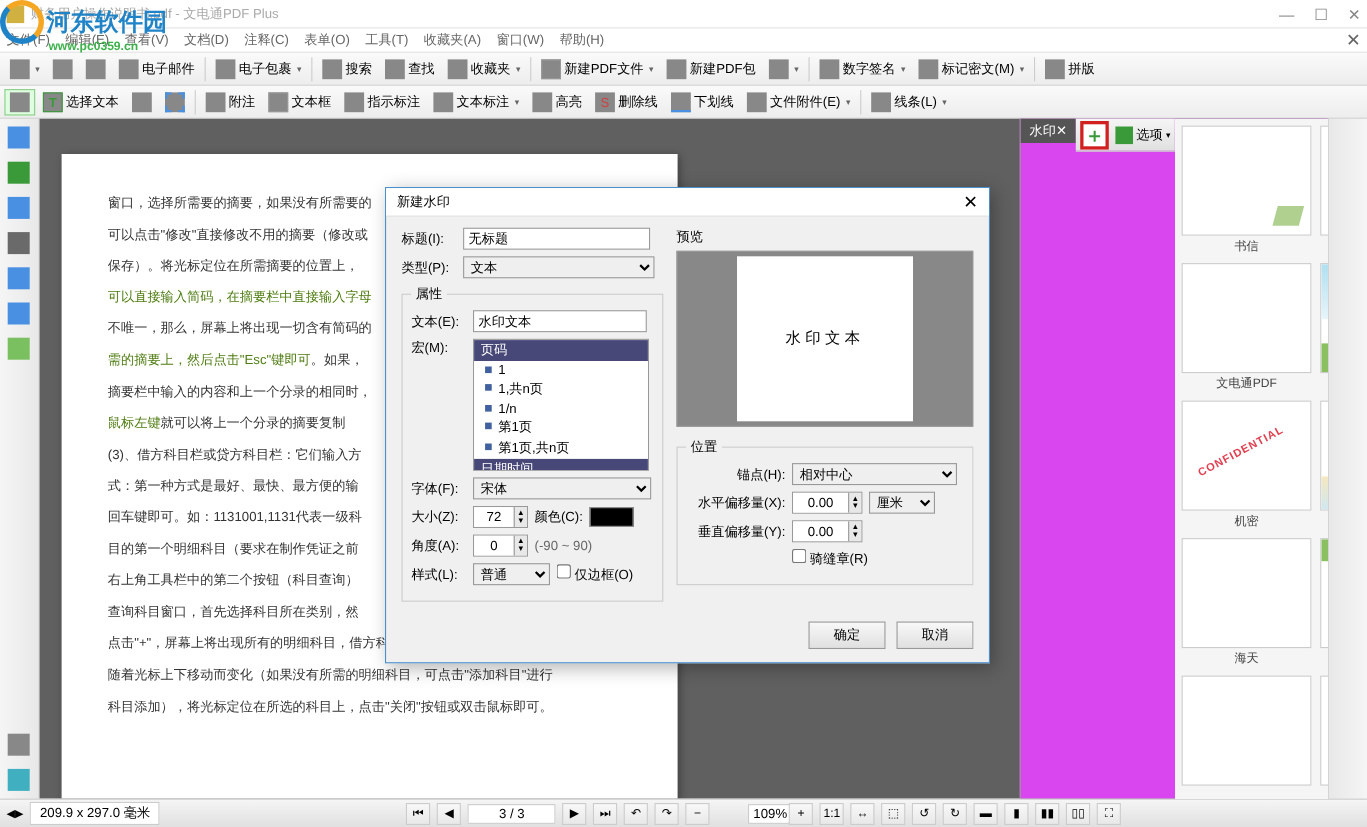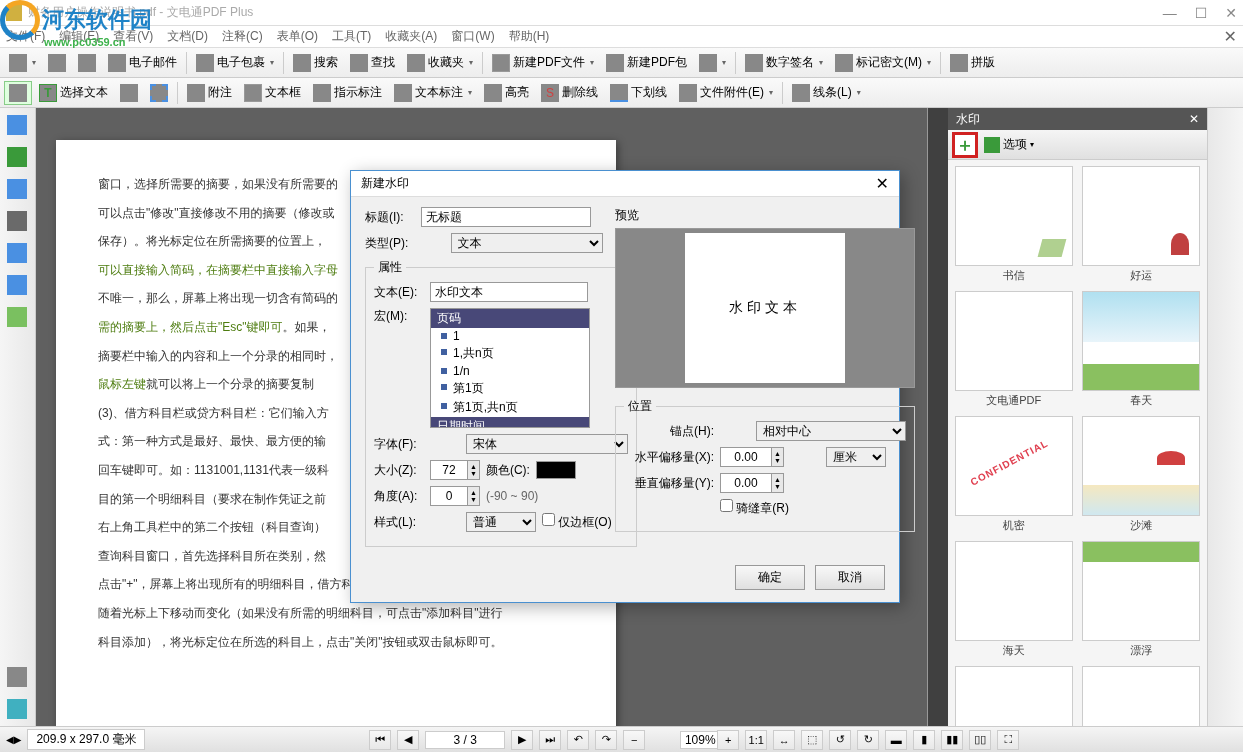--- a/index.html
+++ b/index.html
@@ -86,21 +86,21 @@
 .ic-pic { background: #e8d090; }
 
 
 .doc-wrap { position: absolute; left: 36px; top: 108px; right: 36px; bottom: 26px; display: flex; }
 .doc-scroll { flex: 1; background: #606060; position: relative; overflow: hidden; }
 .doc-page { position: absolute; left: 20px; top: 32px; width: 560px; height: 680px; background: #fff; padding: 30px 42px; box-shadow: 2px 2px 8px rgba(0,0,0,0.4); }
 .doc-page p { line-height: 2.2; font-size: 13px; color: #333; }
 .doc-page p .red { color: #4d7c0f; }
 
 
-.panel-r { position: absolute; right: 36px; top: 108px; width: 280px; bottom: 26px; background: #404040; border-left: 1px solid #999; display: flex; flex-direction: column; padding-left: 20px; }
+.panel-r { position: absolute; right: 36px; top: 108px; width: 280px; bottom: 26px; background: #d946ef; border-left: 1px solid #999; display: flex; flex-direction: row; }
 .panel-r .hdr { height: 22px; background: #555; color: #fff; display: flex; align-items: center; padding: 0 8px; font-size: 12px; }
 .panel-r .hdr .x { margin-left: auto; cursor: pointer; }
 .panel-r .tools { height: 30px; background: linear-gradient(#f5f5f5,#e0e0e0); display: flex; align-items: center; padding: 4px; gap: 6px; border-bottom: 1px solid #ccc; }
 .panel-r .add-btn { width: 26px; height: 26px; border: 3px solid #d02020; display: flex; align-items: center; justify-content: center; background: #fff; }
 .panel-r .add-btn .plus { color: #3a9a3a; font-size: 18px; font-weight: bold; }
 .panel-r .opts { display: flex; align-items: center; gap: 3px; cursor: pointer; }
 .panel-r .opts .ic { width: 16px; height: 16px; background: #3a9a3a; }
 .panel-r .grid { flex: 1; overflow: auto; padding: 6px; background: #f5f5f5; display: grid; grid-template-columns: 1fr 1fr; gap: 8px; align-content: start; }
 .panel-r .thumb { display: flex; flex-direction: column; align-items: center; cursor: pointer; }
 .panel-r .thumb .img { width: 118px; height: 100px; background: #fff; border: 1px solid #ccc; position: relative; overflow: hidden; }
@@ -133,21 +133,21 @@
 
 .dialog { position: absolute; left: 350px; top: 170px; width: 550px; background: #f0f0f0; border: 1px solid #4a90d0; box-shadow: 4px 4px 16px rgba(0,0,0,0.3); z-index: 100; }
 .dialog .dlgtitle { height: 26px; background: #fff; display: flex; align-items: center; padding: 0 10px; border-bottom: 1px solid #ddd; }
 .dialog .dlgtitle .x { margin-left: auto; font-size: 16px; cursor: pointer; }
 .dialog .body { padding: 10px 14px; display: flex; gap: 12px; }
 .dialog .col-l { width: 238px; }
 .dialog .col-r { flex: 1; }
 .dialog .row { display: flex; align-items: center; gap: 6px; margin-bottom: 6px; }
 .dialog .lbl { width: 50px; text-align: left; }
 .dialog input[type=text] { border: 1px solid #999; padding: 2px 4px; }
-.dialog select { border: 1px solid #999; padding: 1px 2px; margin-left: 36px; }
+.dialog select { border: 1px solid #999; padding: 1px 2px; }
 .dialog fieldset { border: 1px solid #ccc; padding: 6px 8px 8px; margin-top: 6px; }
 .dialog fieldset legend { padding: 0 4px; }
 .dialog .macro-list { border: 1px solid #999; height: 120px; overflow: auto; background: #fff; width: 160px; }
 .dialog .macro-list .grp { background: #484878; color: #fff; padding: 1px 6px; }
 .dialog .macro-list .itm { padding: 1px 6px 1px 22px; position: relative; }
 .dialog .macro-list .itm::before { content: ''; position: absolute; left: 10px; top: 5px; width: 6px; height: 6px; background: #4060a0; }
 .dialog .preview { border: 1px solid #999; height: 160px; background: #888; display: flex; align-items: center; justify-content: center; }
 .dialog .preview .pg { width: 160px; height: 150px; background: #fff; display: flex; align-items: center; justify-content: center; font-size: 14px; letter-spacing: 4px; }
 .dialog .btns { display: flex; gap: 10px; justify-content: flex-end; padding: 8px 14px 12px; }
 .dialog .btns button { padding: 3px 22px; border: 1px solid #999; background: linear-gradient(#f8f8f8,#e0e0e0); cursor: pointer; }

